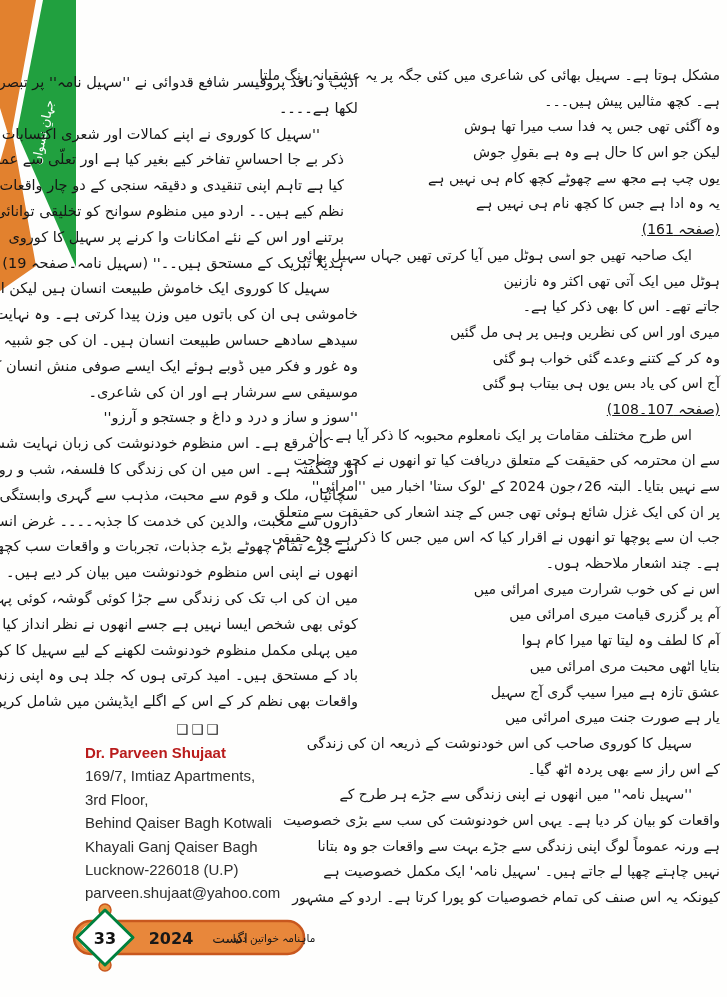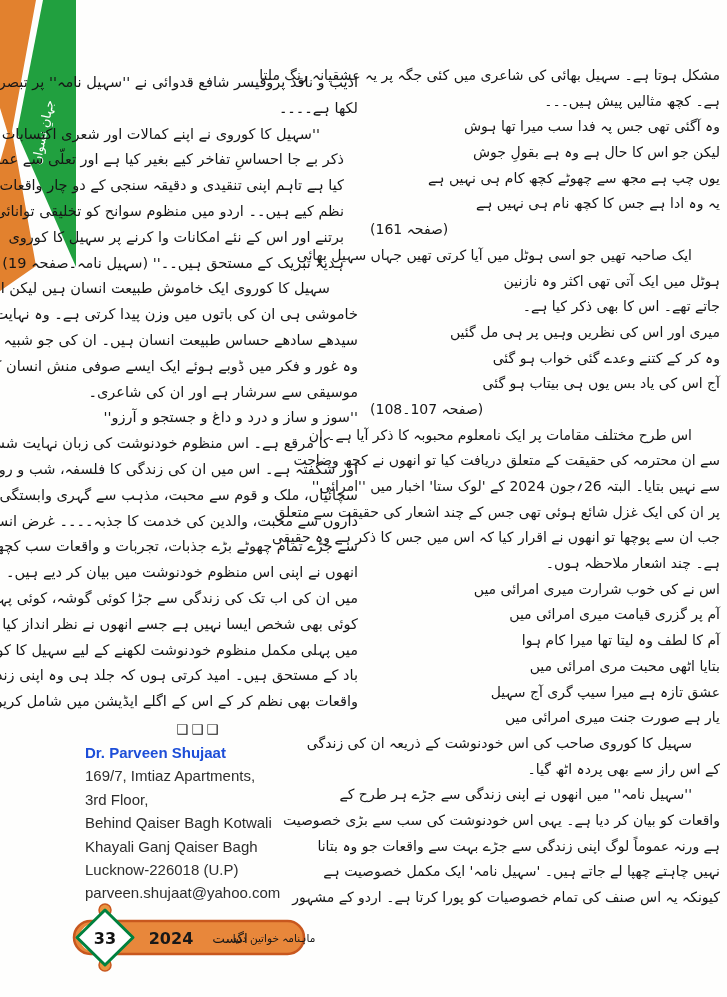--- a/index.html
+++ b/index.html
@@ -14,30 +14,30 @@
     white-space:nowrap;text-align:right;
   }
   .col-left{left:40px;top:70px;width:318px;font-size:14.5px;}
   .col-left .ln{height:25.8px;line-height:25.8px;}
   .col-right{left:366px;top:63px;width:354px;font-size:14px;}
   .col-right .ln{height:25.7px;line-height:25.7px;}
   .ln.in{padding-left:0;padding-right:28px;}     
   .ln.q{margin-right:14px;margin-left:12px;}     
   .ln.q.in{padding-right:24px;}
   .ln.verse{padding-left:14px;}
-  .ln.ref{text-align:left;padding-left:4px;}     
+  .ln.ref{text-align:right;padding-left:4px;text-decoration:underline;}     
   .ln.mark{text-align:center;letter-spacing:3px;font-size:13.5px;height:28px;line-height:28px;}
   
   .address{
     position:absolute;left:85px;top:741px;direction:ltr;
     font-family:"Liberation Sans","DejaVu Sans",sans-serif;
     font-size:15px;color:#2d2d2d;
   }
   .address .ln{height:23.4px;line-height:23.4px;white-space:nowrap;}
-  .address .ln.bold{font-weight:bold;color:#1d4ed8;}
+  .address .ln.bold{font-weight:bold;color:#b91c1c;}
   
   .corner{position:absolute;left:0;top:0;}
   .footer{position:absolute;left:58px;top:902px;}
   svg text{font-family:"DejaVu Sans",sans-serif;}
 </style>
 </head>
 <body>
 
 <div class="page">
 

